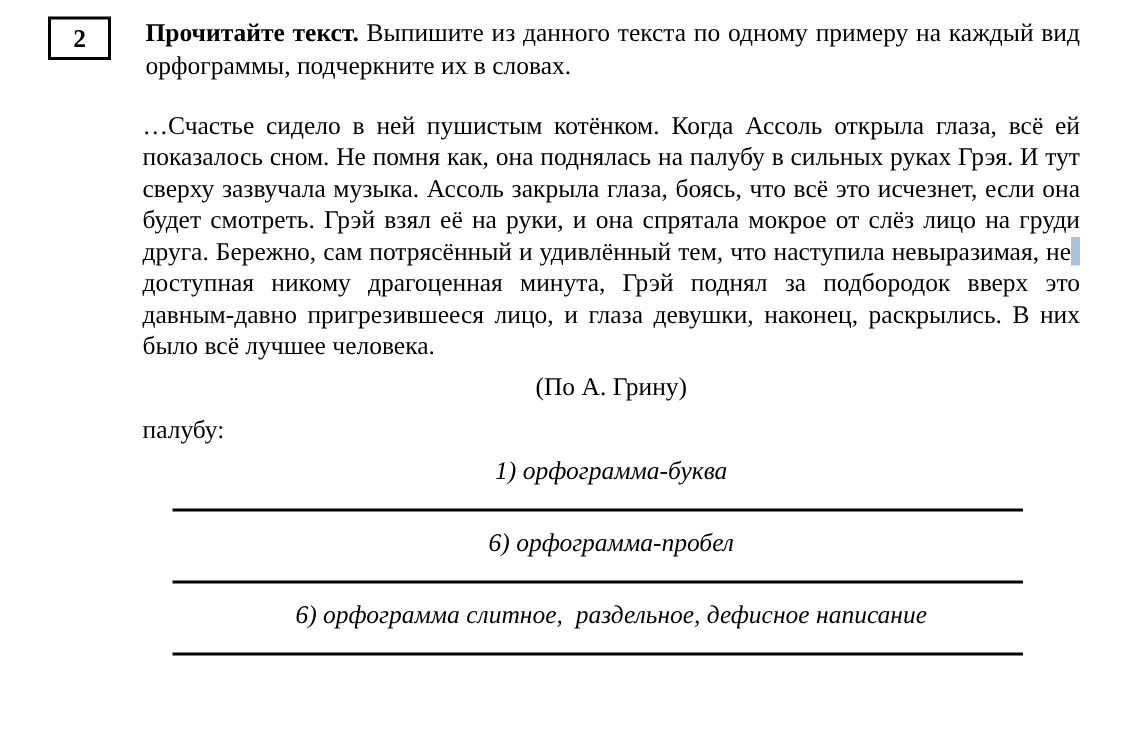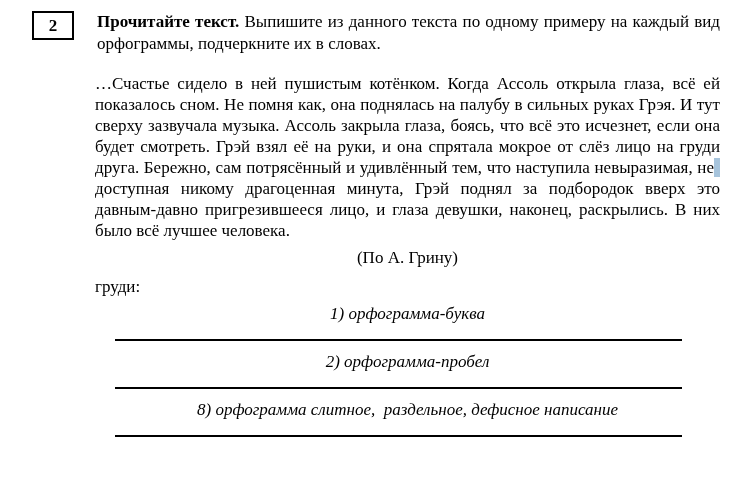--- a/index.html
+++ b/index.html
@@ -93,31 +93,31 @@
       </div>
     <p class="instruction"><b>Прочитайте текст.</b><span> Выпишите из данного текста по одному примеру на каждый вид орфограммы, подчеркните их в словах.</span></p>
   </div>
 
   <div class="passage-wrap">
     <p class="passage-text"><span>…Счастье сидело в ней пушистым котёнком. Когда Ассоль открыла глаза, всё ей показалось сном. Не помня как, она поднялась на палубу в сильных руках Грэя. И тут сверху зазвучала музыка. Ассоль закрыла глаза, боясь, что всё это исчезнет, если она будет смотреть. Грэй взял её на руки, и она спрятала мокрое от слёз лицо на груди друга. Бережно, сам потрясённый и удивлённый тем, что наступила невыразимая, не</span><span class="sel-artifact" style="background-color: rgb(167, 196, 220);"> </span><span>доступная никому драгоценная минута, Грэй поднял за подбородок вверх это давным-давно пригрезившееся лицо, и глаза девушки, наконец, раскрылись. В них было всё лучшее человека.</span></p>
     <p class="attribution">(По А. Грину)</p>
   </div>
 
   <div class="answers">
-    <p class="answer-label">груди:</p>
+    <p class="answer-label">палубу:</p>
 
     <div class="answer-item">
       <p class="answer-item-text">1) орфограмма-буква</p>
       <div class="answer-line"></div>
     </div>
 
     <div class="answer-item">
-      <p class="answer-item-text">2) орфограмма-пробел</p>
+      <p class="answer-item-text">6) орфограмма-пробел</p>
       <div class="answer-line"></div>
     </div>
 
     <div class="answer-item">
-      <p class="answer-item-text">8) орфограмма слитное,  раздельное, дефисное написание</p>
+      <p class="answer-item-text">6) орфограмма слитное,  раздельное, дефисное написание</p>
       <div class="answer-line"></div>
     </div>
   </div>
 
 </div>
 
 </body></html>

